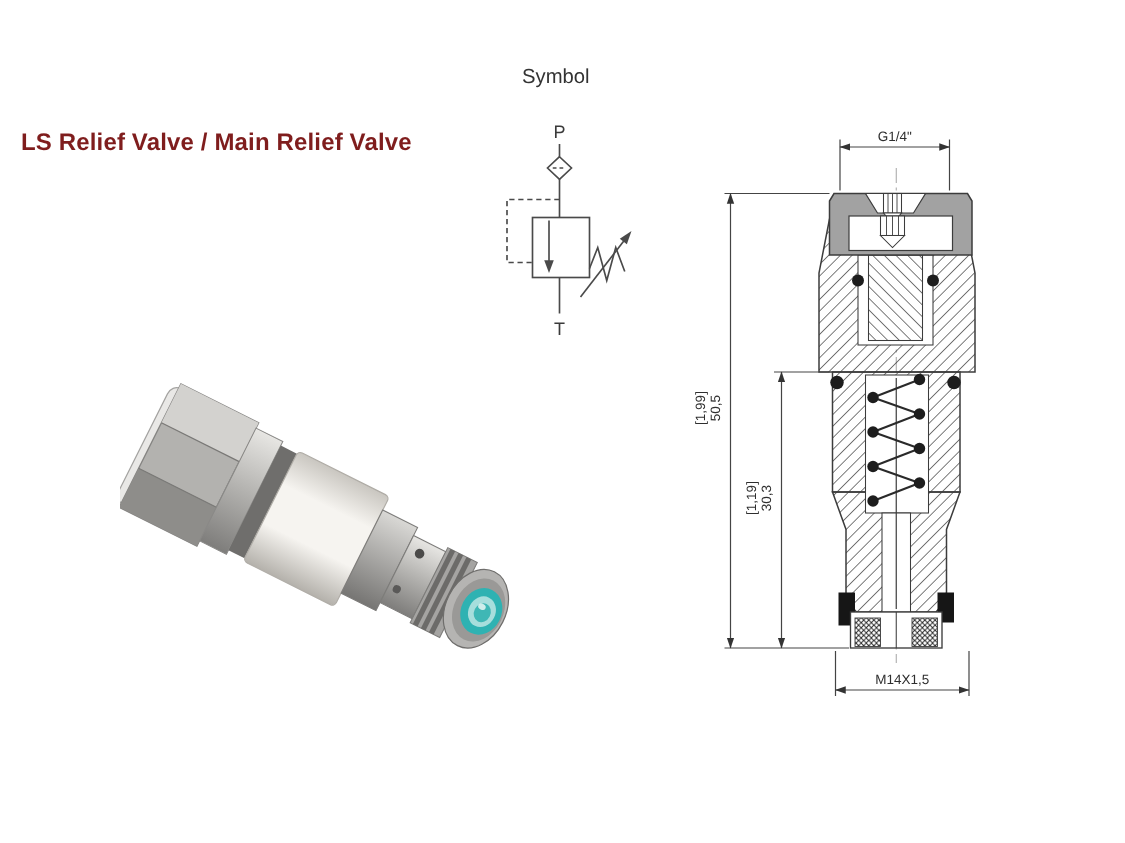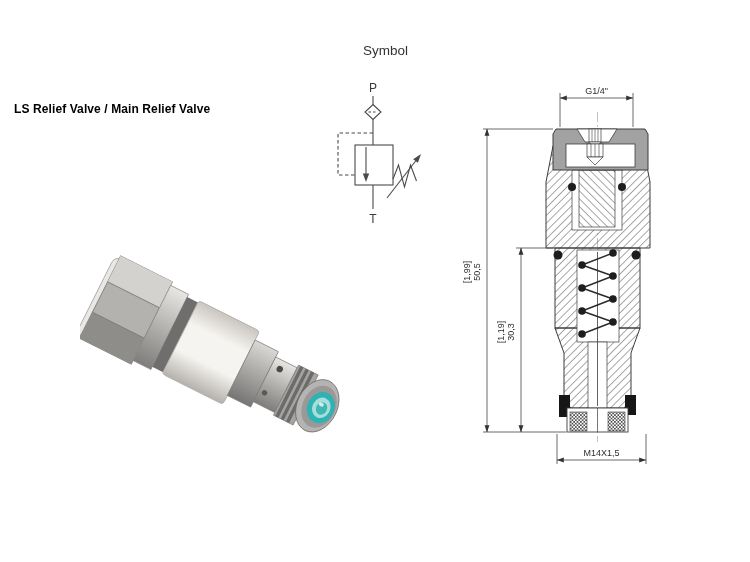--- a/index.html
+++ b/index.html
@@ -1,26 +1,26 @@
 <!DOCTYPE html>
 <html><head>
 <meta charset="utf-8">
 <style>
   html,body{margin:0;padding:0;background:#ffffff;}
   .canvas{
     position:relative;width:750px;height:562px;background:#ffffff;
     font-family:"Liberation Sans", sans-serif;overflow:hidden;
   }
   .page-title{
-    position:absolute;left:14px;top:102px;
-    font-size:12px;font-weight:bold;color:#000000;letter-spacing:0.1px;
+    position:absolute;left:14px;top:87px;
+    font-size:16px;font-weight:bold;color:#7f1d1d;letter-spacing:0.1px;
     white-space:nowrap;
   }
   .symbol-heading{
-    position:absolute;left:348px;top:43px;width:60px;text-align:right;
+    position:absolute;left:348px;top:43px;width:60px;text-align:left;
     font-size:13.5px;color:#333333;
   }
   svg{position:absolute;}
   #symbol-svg{left:328px;top:72px;}
   #xsec-svg{left:450px;top:70px;}
   #product-svg{left:80px;top:240px;}
   text{font-family:"Liberation Sans", sans-serif;}
   .dimtxt{font-size:9px;fill:#2e2e2e;}
   .porttxt{font-size:12px;fill:#3a3a3a;}
 </style>

